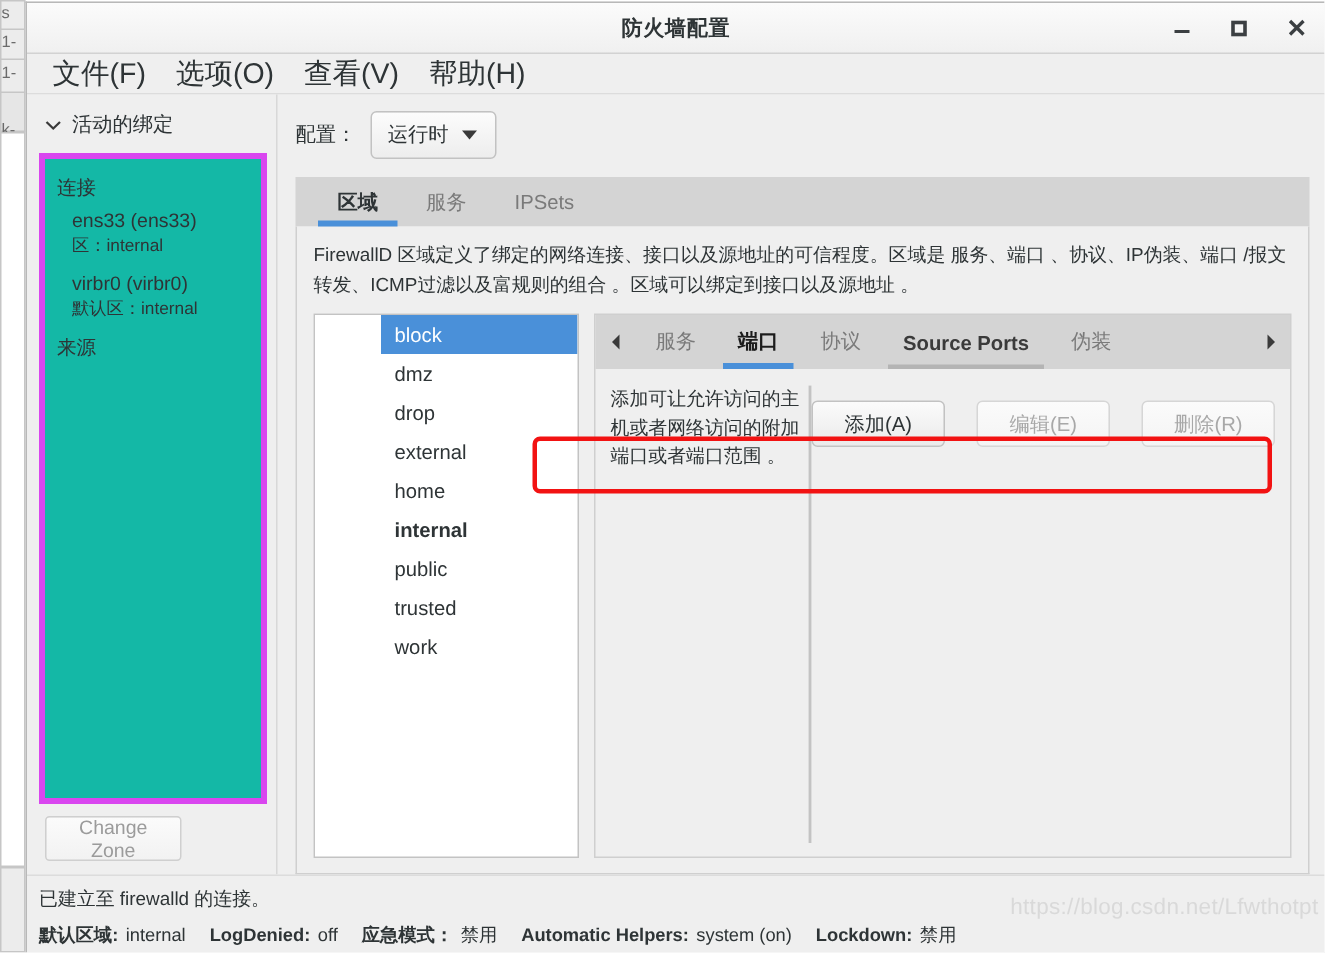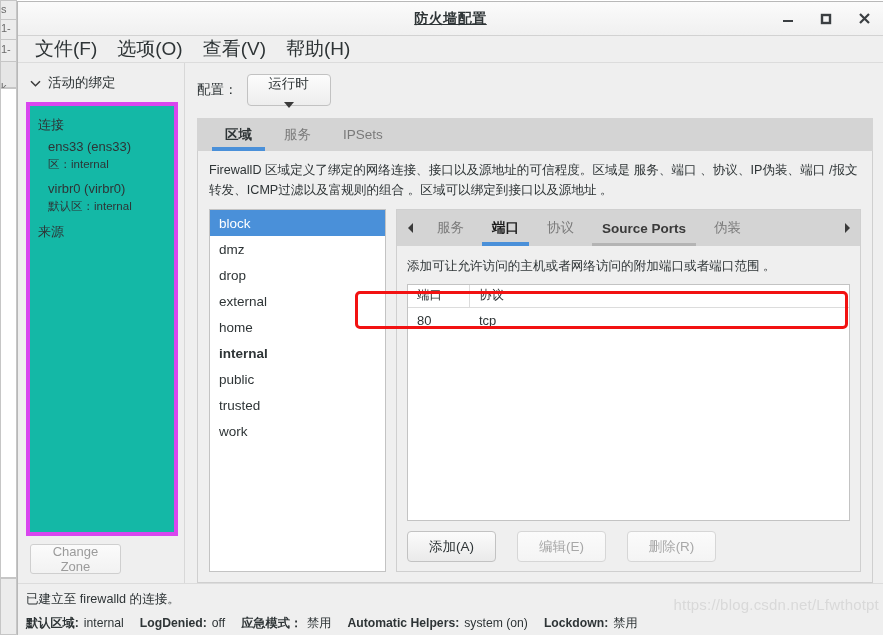--- a/index.html
+++ b/index.html
@@ -27,21 +27,20 @@
   #titlebar {
     height: 34px; min-height: 34px;
     background: linear-gradient(#fbfbfb, #f0f0f0);
     border-bottom: 1px solid #d2d2d2;
     display: flex; align-items: center; position: relative;
   }
   #title-text {
     position: absolute; left: 0; right: 0; text-align: center;
     font-size: 14px; font-weight: bold; color: #2e3436;
     letter-spacing: .5px;
-    text-decoration: underline;
   }
   .winbtns { position: absolute; right: 8px; display: flex; gap: 16px; align-items: center; }
   .winbtn {
     width: 22px; height: 22px; display: flex; align-items: center; justify-content: center;
     color: #3b3f42; cursor: default;
   }
   .winbtn svg { display: block; }
 
   
   #menubar {
@@ -85,21 +84,21 @@
   
   #main { flex: 1; min-width: 0; padding: 11px 10px 0 12px; display: flex; flex-direction: column; }
 
   #config-row { display: flex; align-items: center; gap: 9px; margin-bottom: 12px; }
   #config-label { font-size: 13.5px; color: #2e3436; }
   #config-select {
     height: 32px; min-width: 84px; padding: 0 11px;
     background: linear-gradient(#fcfcfc,#ededed);
     border: 1px solid #c2c2c2; border-radius: 4px;
     display: flex; align-items: center; gap: 9px;
-    font-size: 13.5px; color: #2e3436; flex-direction: column;
+    font-size: 13.5px; color: #2e3436;
   }
   .caret { width: 0; height: 0; border-left: 5px solid transparent; border-right: 5px solid transparent; border-top: 6px solid #3a3a3a; }
 
   
   #notebook { flex: 1; display: flex; flex-direction: column; min-height: 0; }
   #tabs-strip {
     height: 22px; min-height: 33px; background: #d4d4d4;
     display: flex; align-items: stretch; padding-left: 12px;
   }
   .tab {
@@ -116,21 +115,21 @@
   }
   #zone-desc {
     font-size: 12.6px; line-height: 1.55; color: #2e3436; margin-bottom: 9px;
   }
 
   #zone-split { flex: 1; display: flex; min-height: 0; gap: 10px; }
 
   
   #zone-list {
     width: 177px; min-width: 177px; background: #ffffff;
-    border: 1px solid #c3c3c3; overflow: hidden;
+    border: 1px solid #c3c3c3; overflow: hidden; padding-left: 44px;
   }
   .zone-item {
     height: 26px; display: flex; align-items: center; padding-left: 9px;
     font-size: 13.5px; color: #2e3436; cursor: default;
   }
   .zone-item.selected { background: #4a90d9; color: #ffffff; }
   .zone-item.bold { font-weight: bold; }
 
   
   #zone-detail { flex: 1; min-width: 0; display: flex; flex-direction: column; background: #efefef; border: 1px solid #cfcfcf; }
@@ -144,21 +143,21 @@
   }
   .subtab {
     display: flex; align-items: center; padding: 0 14px;
     font-size: 13.5px; color: #7a7a7a; position: relative; white-space: nowrap; cursor: default;
   }
   .subtab.active { color: #1c1c1c; font-weight: bold; }
   .subtab.active::after { content:""; position:absolute; left:4px; right:4px; bottom:0; height:4px; background:#4a90d9; }
   .subtab.hover { color: #3a3a3a; font-weight: bold; }
   .subtab.hover::after { content:""; position:absolute; left:4px; right:4px; bottom:0; height:3px; background:#b4b4b4; }
 
-  #detail-inner { flex: 1; min-height: 0; display: flex; flex-direction: column; padding: 11px 10px 9px 10px; }
+  #detail-inner { flex: 1; min-height: 0; display: flex; flex-direction: row; padding: 11px 10px 9px 10px; }
   #ports-desc { font-size: 12.6px; color: #2e3436; margin-bottom: 8px; line-height: 1.5; }
 
   #ports-table-wrap {
     flex: 1; min-height: 0; background: #ffffff; border: 1px solid #c3c3c3;
     display: flex; flex-direction: column; overflow: hidden;
   }
   #ports-head { display: flex; height: 23px; background: #ffffff; border-bottom: 1px solid #dcdcdc; }
   .th {
     font-size: 12.5px; color: #2e3436; display: flex; align-items: center; padding-left: 9px;
     border-right: 1px solid #dcdcdc; cursor: default;

